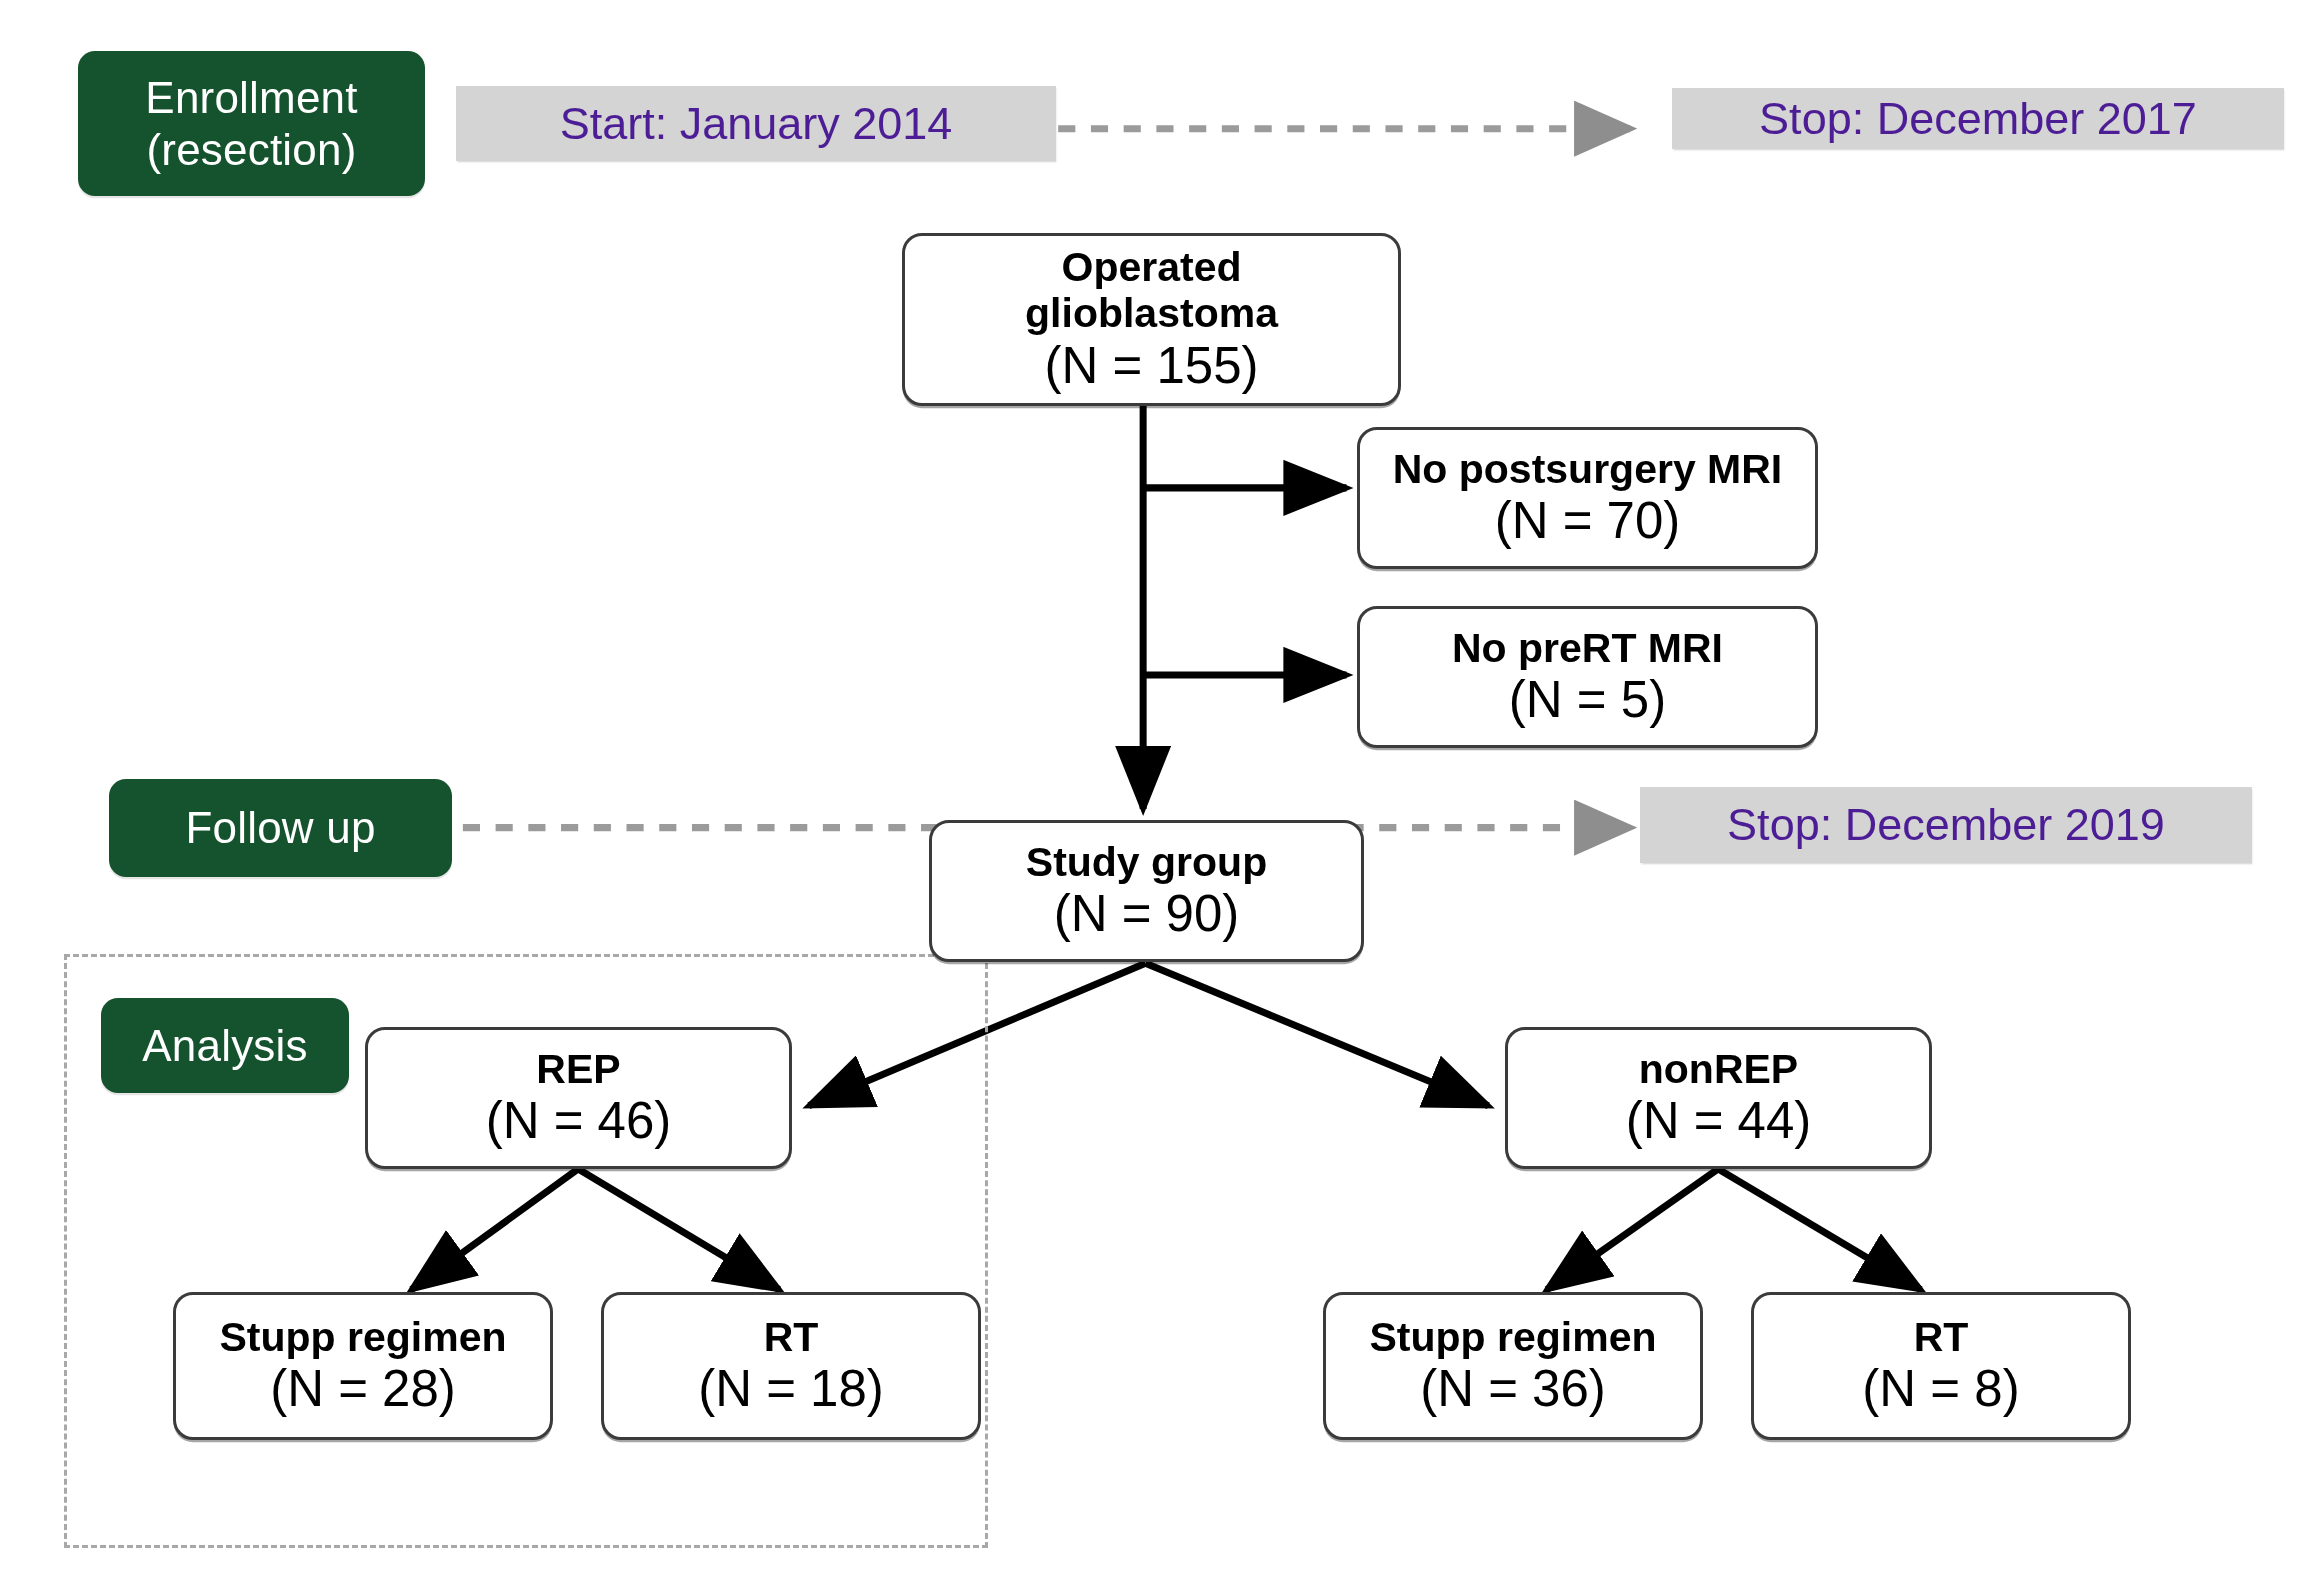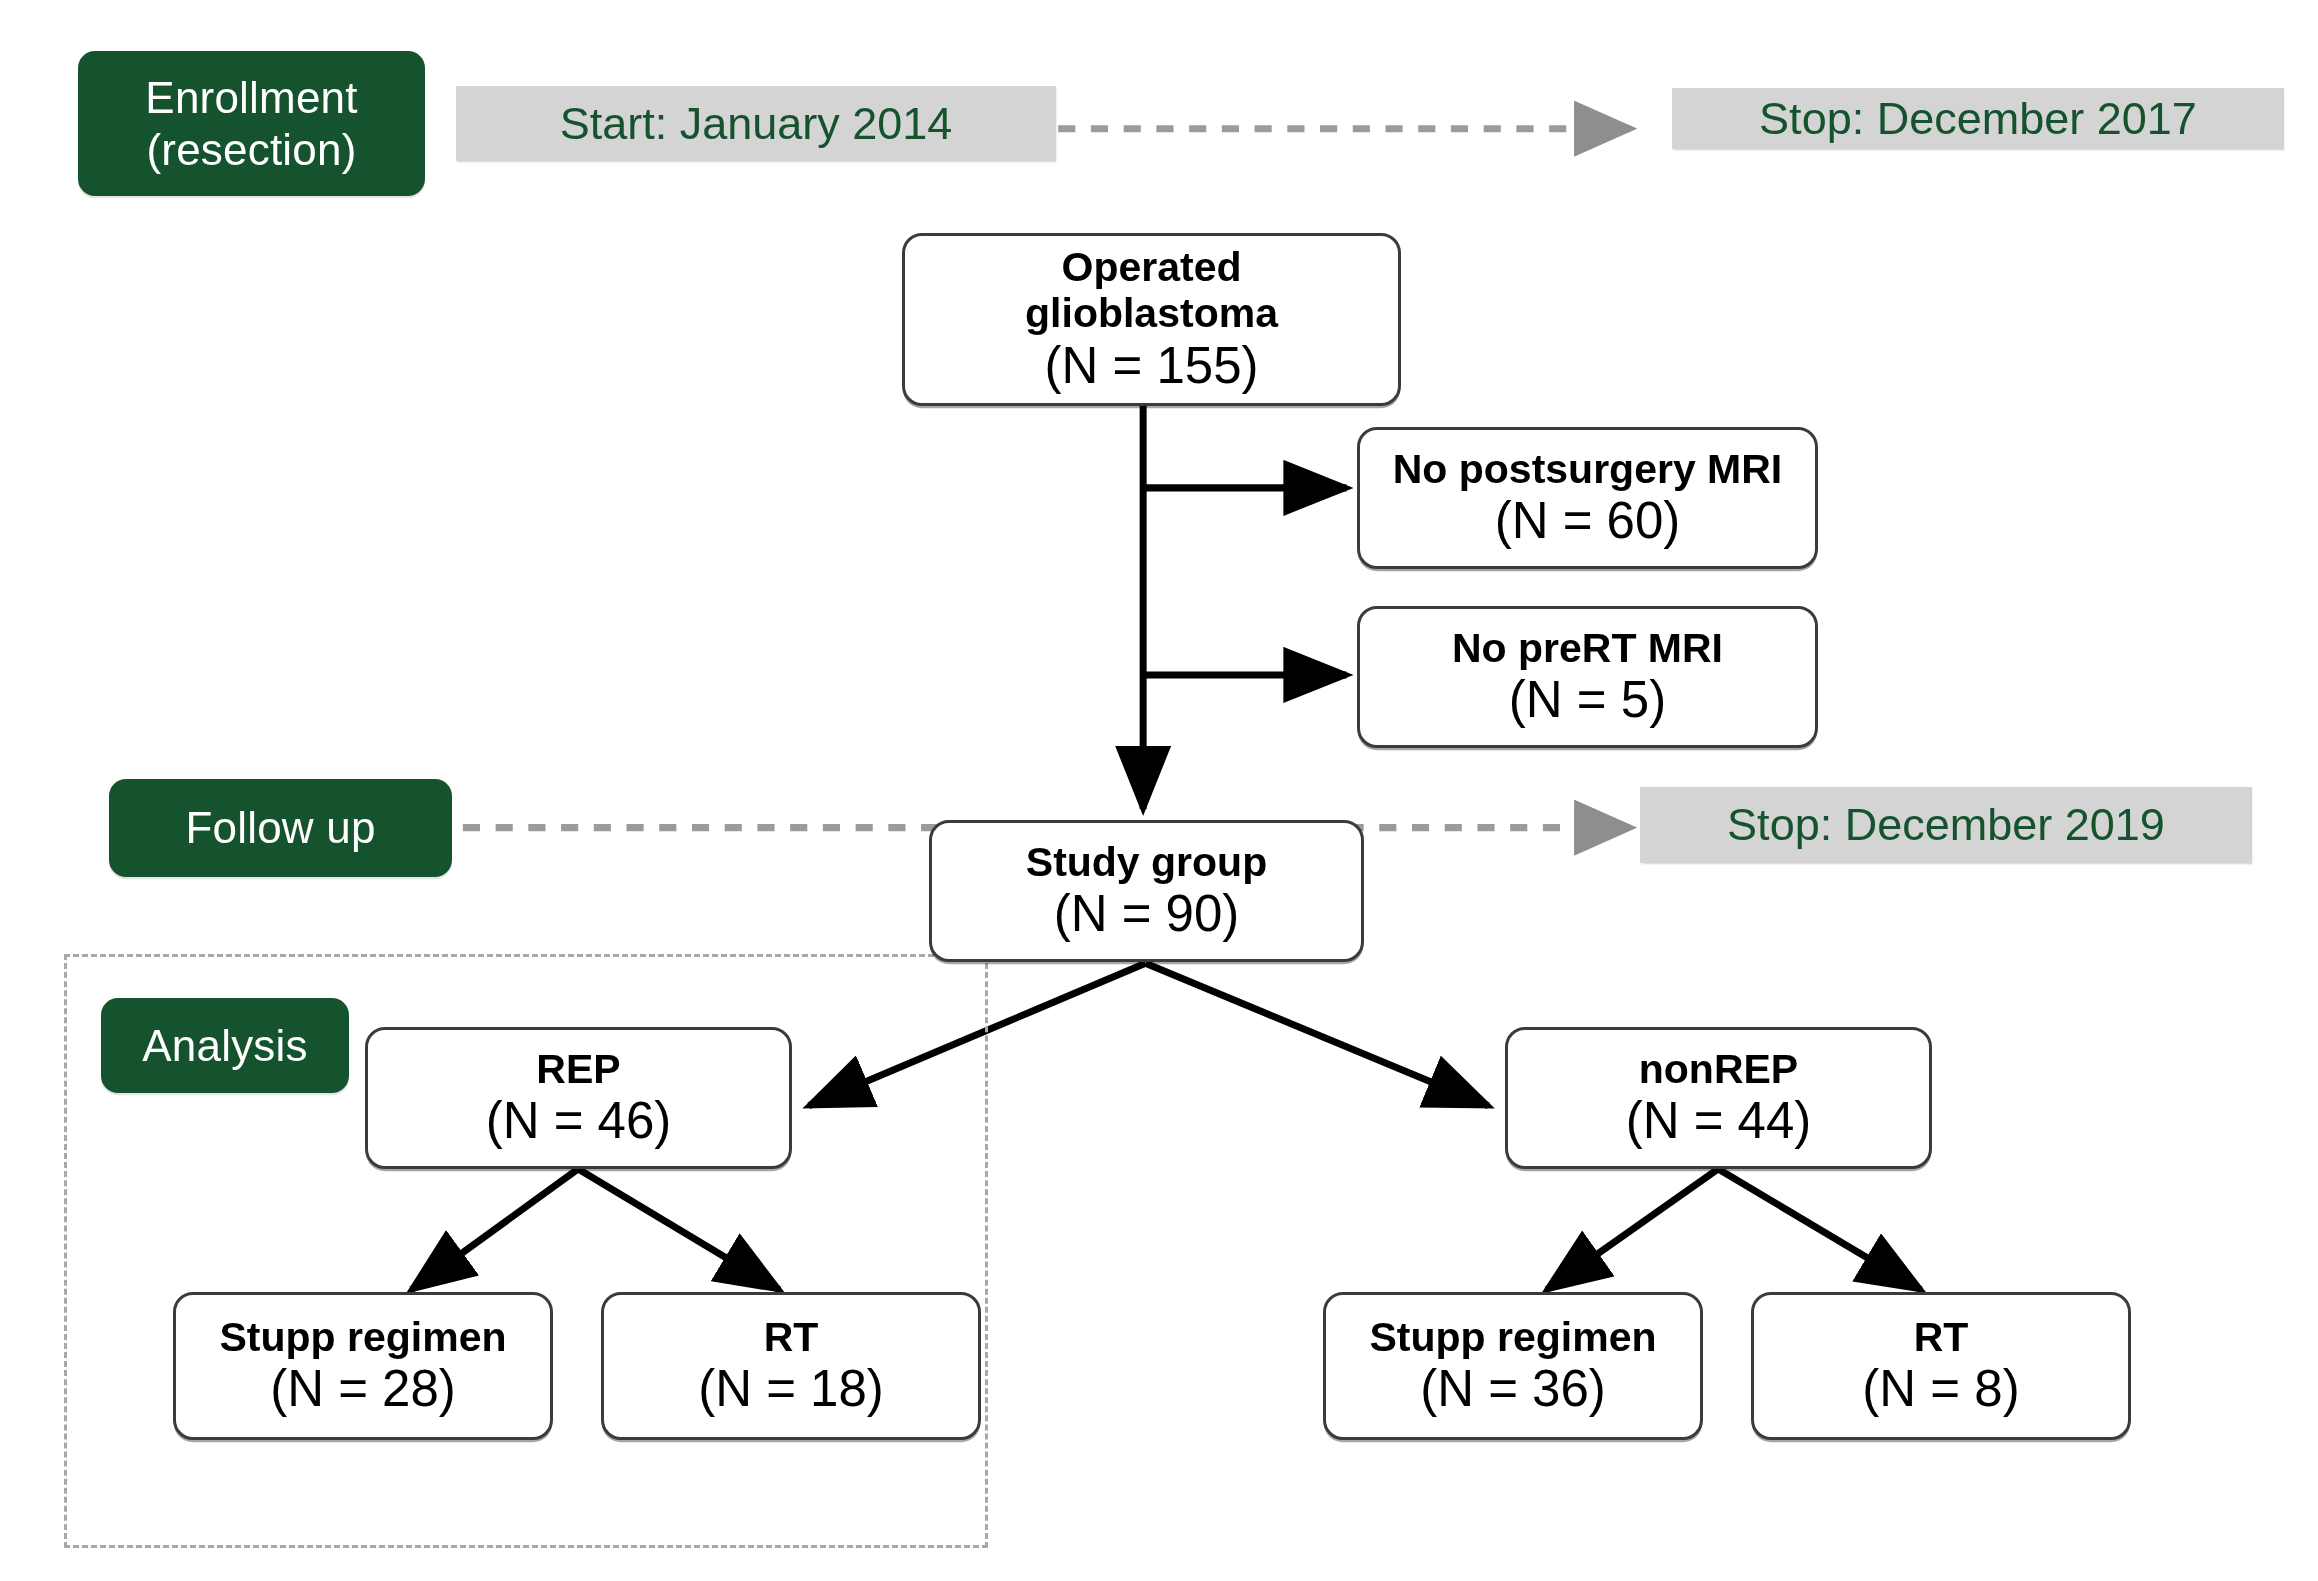--- a/index.html
+++ b/index.html
@@ -31,21 +31,21 @@
     line-height: 1.16;
     letter-spacing: 0.2px;
     box-shadow: 0 2.3px 0 0 rgba(0,0,0,0.10);
     box-sizing: border-box;
     padding: 0 11px;
   }
   
   .date-banner {
     position: absolute;
     background: #d4d4d4;
-    color: #14532d;
+    color: #4c1d95;
     display: flex;
     align-items: center;
     justify-content: center;
     text-align: center;
     font-size: 45px;
     box-sizing: border-box;
     box-shadow: 0.8px 1.6px 1.6px rgba(0,0,0,0.13);
   }
   
   .node {
@@ -168,21 +168,21 @@
   <div class="date-banner" style="left:1640px; top:787px; width:612px; height:76px;">Stop: December 2019</div>
 
   <div class="node two-line-title" style="left:902px; top:209px; width:499px; height:173px;margin-top:24px;">
     <div class="title">Operated
 glioblastoma</div>
     <div class="count">(N = 155)</div>
   </div>
 
   <div class="node" style="left:1357px; top:427px; width:461px; height:142px;">
     <div class="title">No postsurgery MRI</div>
-    <div class="count">(N = 60)</div>
+    <div class="count">(N = 70)</div>
   </div>
 
   <div class="node" style="left:1357px; top:606px; width:461px; height:142px;">
     <div class="title">No preRT MRI</div>
     <div class="count">(N = 5)</div>
   </div>
 
   <div class="node" style="left:929px; top:820px; width:435px; height:142px;">
     <div class="title">Study group</div>
     <div class="count">(N = 90)</div>

